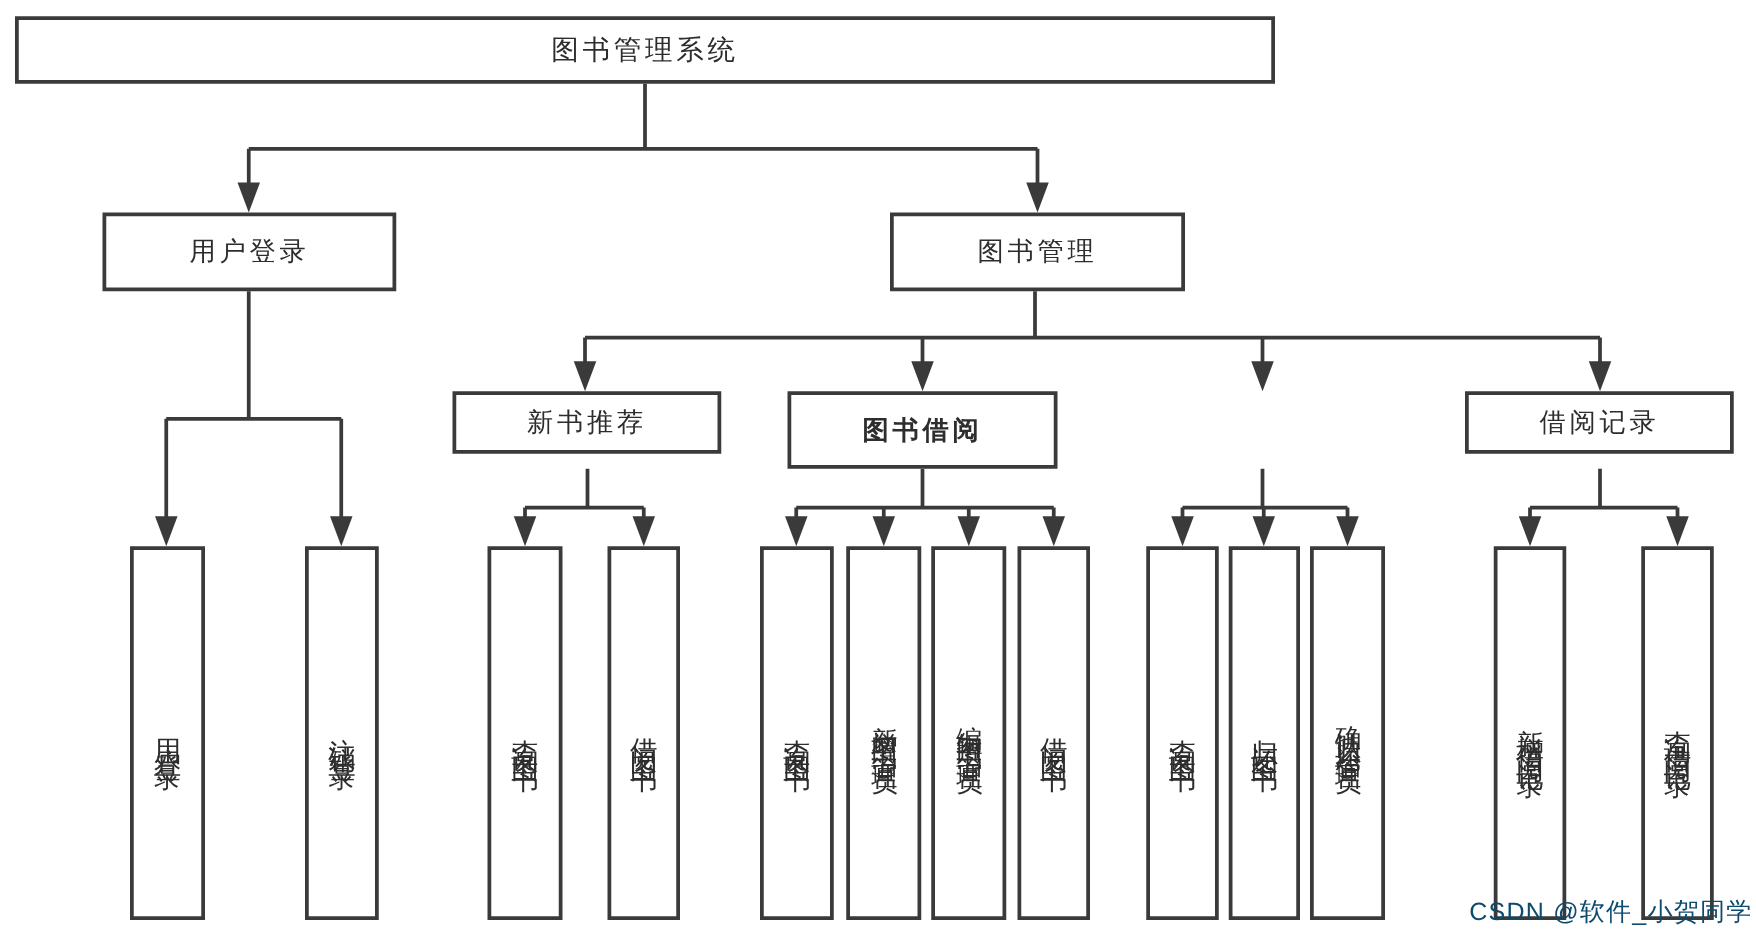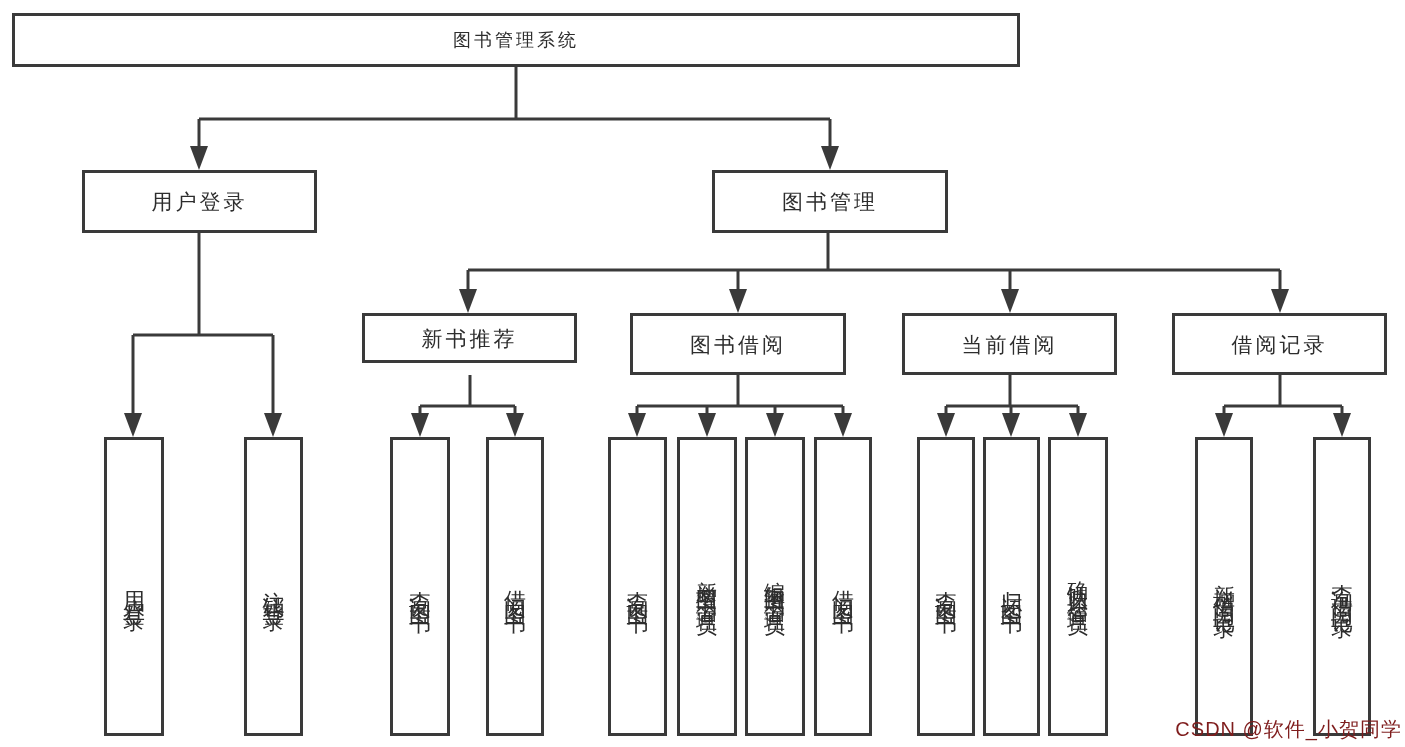--- a/index.html
+++ b/index.html
@@ -33,40 +33,40 @@
     justify-content: center;
     color: #2d2d2d;
   }
   .node .hlabel {
     font-size: 21px;
     letter-spacing: 3px;
     white-space: nowrap;
     line-height: 1;
   }
   .node.root .hlabel {
-    font-size: 18px;
+    font-size: 22px;
   }
   .node.leaf .vlabel {
     writing-mode: vertical-rl;
     text-orientation: mixed;
     font-size: 22px;
     letter-spacing: 7px;
     line-height: 1;
     white-space: nowrap;
   }
   .node.leaf.long .vlabel {
     letter-spacing: 5px;
     font-size: 21px;
   }
   #watermark {
     position: absolute;
     right: 3px;
     bottom: 4px;
     font-size: 20px;
-    color: #7f1d1d;
+    color: #0c4a6e;
     letter-spacing: 1px;
     z-index: 10;
     white-space: nowrap;
   }
 </style>
 </head>
 <body>
 
 <div id="stage">
 
@@ -132,27 +132,24 @@
   <div class="node" style="left:82px; top:170px; width:235px; height:63px;">
     <span class="hlabel">用户登录</span>
   </div>
   <div class="node" style="left:712px; top:170px; width:236px; height:63px;text-align:center;">
     <span class="hlabel">图书管理</span>
   </div>
 
   <div class="node" style="left:362px; top:313px; width:215px; height:50px;">
     <span class="hlabel">新书推荐</span>
   </div>
-  <div class="node" style="left:630px; top:313px; width:216px; height:62px;">
+  <div class="node" style="left:630px; top:313px; width:216px; height:62px;font-weight:bold;">
     <span class="hlabel">图书借阅</span>
   </div>
-  <div class="node" style="left:902px; top:313px; width:215px; height:62px;">
-    <span class="hlabel">当前借阅</span>
-  </div>
-  <div class="node" style="left:1172px; top:313px; width:215px; height:62px;">
+  <div class="node" style="left:1172px; top:313px; width:215px; height:50px;">
     <span class="hlabel">借阅记录</span>
   </div>
 
   <div class="node leaf" style="left:104px; top:437px; width:60px; height:299px;">
     <span class="vlabel">用户登录</span>
   </div>
   <div class="node leaf" style="left:244px; top:437px; width:59px; height:299px;">
     <span class="vlabel">注销登录</span>
   </div>
 

